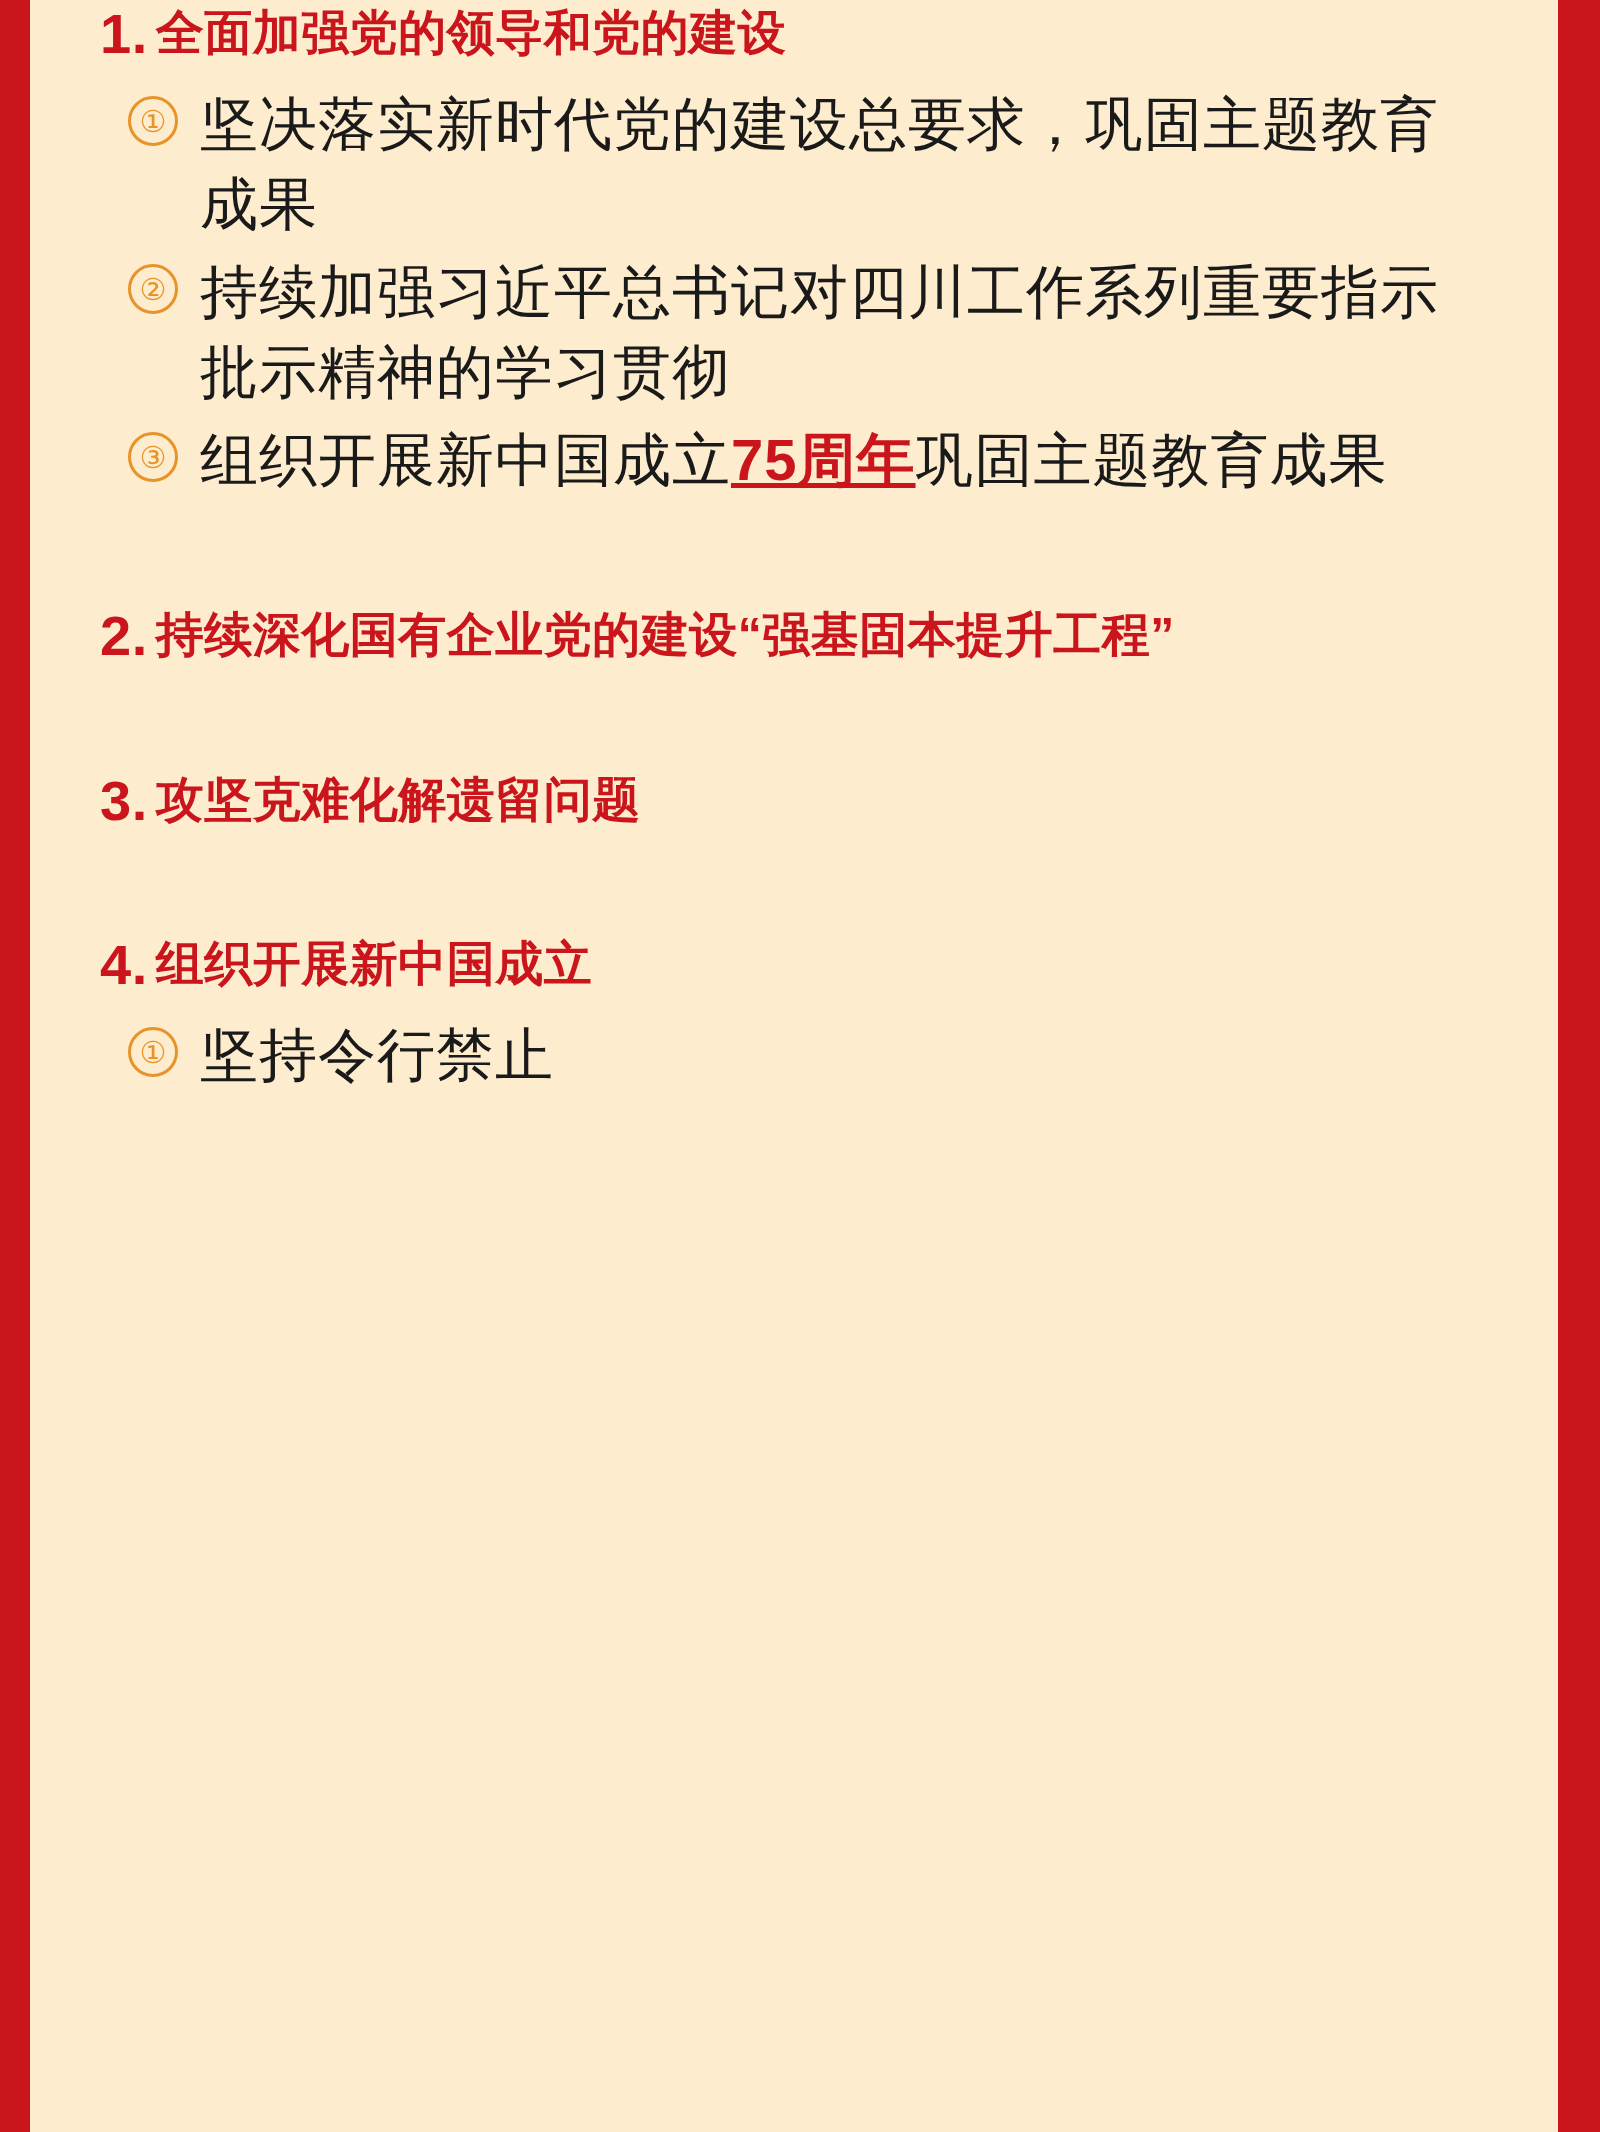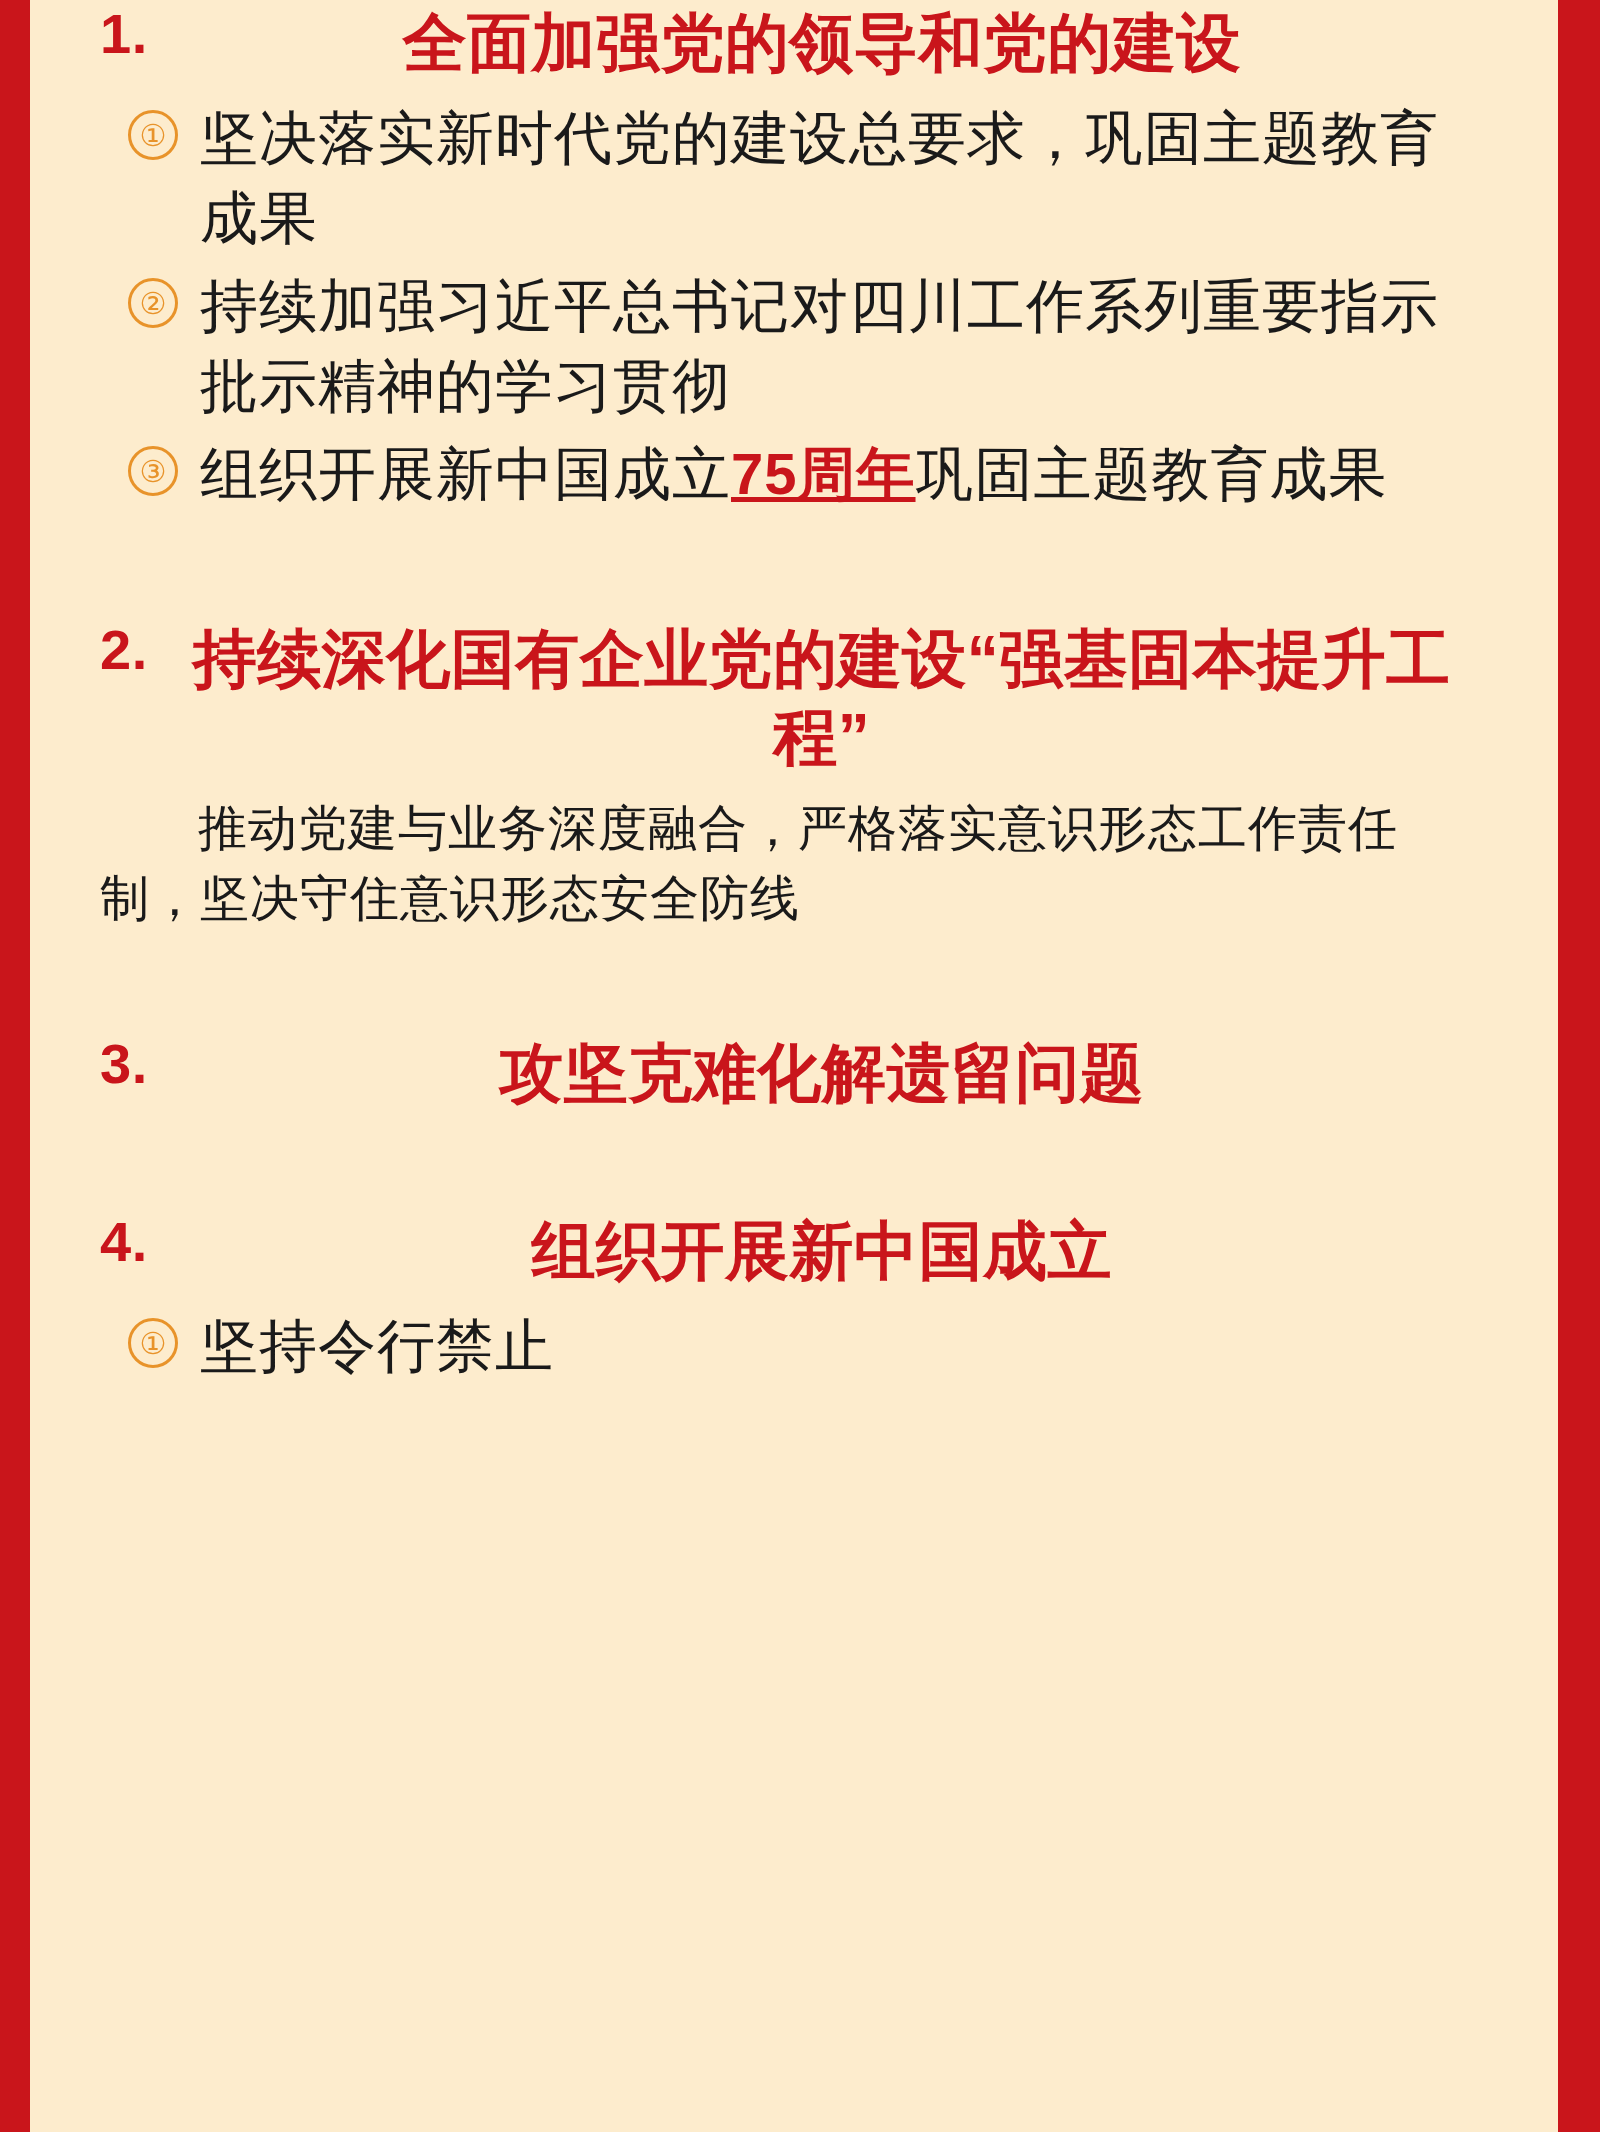--- a/index.html
+++ b/index.html
@@ -45,24 +45,23 @@
   }
   .sec-num {
     flex: none;
     font-size: 56px;
     font-weight: bold;
     margin-right: 8px;
     white-space: nowrap;
   }
   .sec-title {
     flex: 1;
-    font-size: 64px;
+    font-size: 48px;
     font-weight: bold;
     padding-top: 4px;
-    text-align: center;
   }
   
   .items {
     margin-top: 14px;
   }
   .item {
     display: flex;
     align-items: flex-start;
     margin-bottom: 6px;
   }
@@ -131,21 +130,20 @@
       </div>
     </div>
 
     <div class="gap-lg"></div>
 
     <div class="section">
       <div class="sec-head">
         <span class="sec-num">2.</span>
         <span class="sec-title">持续深化国有企业党的建设“强基固本提升工程”</span>
       </div>
-      <div class="para">推动党建与业务深度融合，严格落实意识形态工作责任制，坚决守住意识形态安全防线</div>
     </div>
 
     <div class="gap-lg"></div>
 
     <div class="section">
       <div class="sec-head">
         <span class="sec-num">3.</span>
         <span class="sec-title">攻坚克难化解遗留问题</span>
       </div>
     </div>

